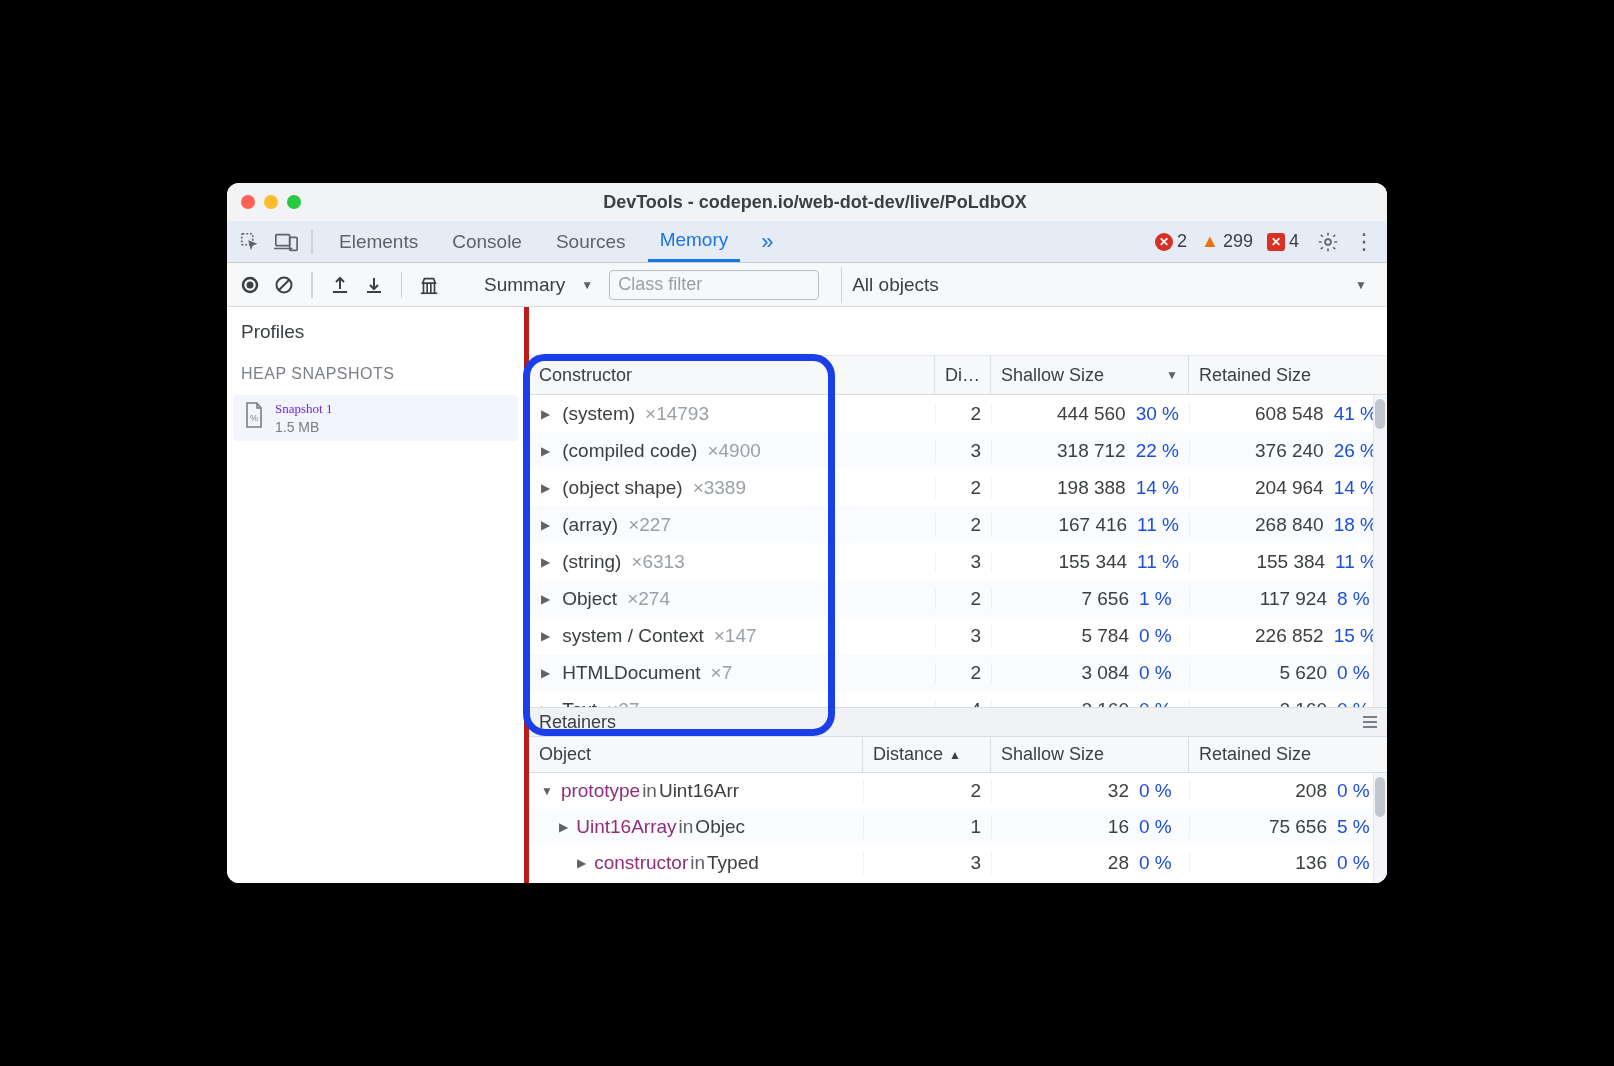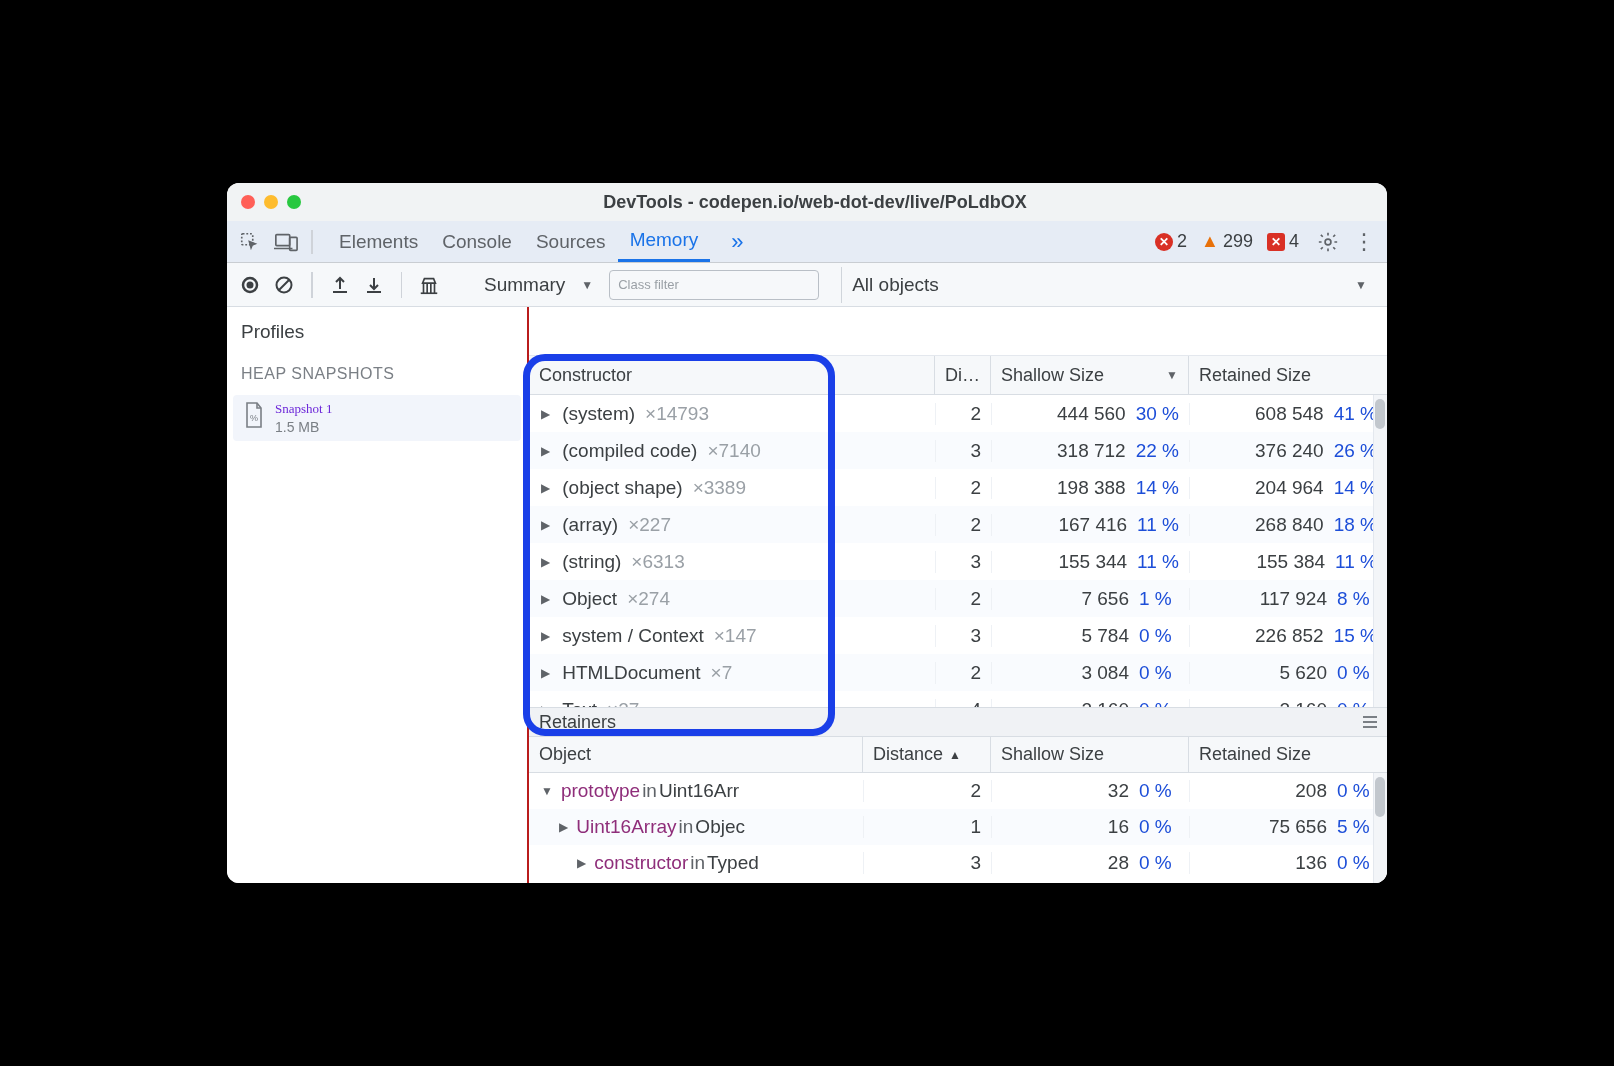--- a/index.html
+++ b/index.html
@@ -49,21 +49,21 @@
     display: flex;
     align-items: center;
     padding: 0 8px;
     gap: 6px;
     flex: 0 0 auto;
     font-size: 19px;
     color: #5f6368;
   }
   .icon-btn { width: 30px; height: 30px; display:flex; align-items:center; justify-content:center; border-radius:4px; }
   .sep { width: 2px; height: 24px; background: #cfd3d9; margin: 0 4px; }
-  .tabbar .tabs { display: flex; align-items: stretch; height: 100%; gap: 0; margin-left: 4px; }
+  .tabbar .tabs { display: flex; align-items: stretch; height: 100%; gap: 10px; margin-left: 4px; }
   .tab { display: flex; align-items: center; padding: 0 12px; color: #5f6368; font-size: 19px; }
   .tab.active { color: #1a73e8; border-bottom: 3px solid #1a73e8; font-weight: 500; }
   .spacer { flex: 1; }
   .counter { display: flex; align-items: center; gap: 4px; margin-right: 8px; font-size: 18px; font-weight: 500; color: #3c4043; }
   .circ { display: inline-flex; width: 18px; height: 18px; border-radius: 50%; align-items: center; justify-content: center; font-size: 12px; font-weight: 700; color: #fff; }
   .circ.err { background: #d93025; }
   .circ.warn { background: transparent; font-size: 18px; color: #e8710a; font-weight: 700; }
   .square { display: inline-flex; width: 18px; height: 18px; border-radius: 3px; align-items: center; justify-content: center; font-size: 12px; font-weight: 700; color: #fff; background: #d93025; }
   .toolbar2 {
     height: 44px;
@@ -76,30 +76,30 @@
     flex: 0 0 auto;
     font-size: 18px;
     color: #3c4043;
   }
   .small-icon { width: 26px; height: 26px; display:flex; align-items:center; justify-content:center; }
   .vsep { width: 1.5px; height: 26px; background: #cfd3d9; margin: 0 6px; }
   .dropdown { display:flex; align-items:center; gap:16px; padding: 3px 8px; font-size: 19px; color: #3c4043; }
   .chev { font-size: 12px; color: #5f6368; }
   .class-filter {
     width: 210px; height: 30px; border: 1px solid #b9bfc6; border-radius: 4px;
-    padding: 0 8px; font-size: 13px; color: #9aa0a6; display:flex; align-items:center;
+    padding: 0 8px; font-size: 18px; color: #9aa0a6; display:flex; align-items:center;
   }
   .all-objects {
     margin-left: 14px; flex: 1; height: 36px; border-left: 1px solid #d0d5db;
     display:flex; align-items:center; justify-content:space-between; padding: 0 10px;
     font-size: 19px; color: #3c4043;
   }
   .body { flex: 1; display: flex; min-height: 0; background:#fff; }
   .sidebar {
-    width: 302px; border-right: 2px solid #b91c1c; display:flex; flex-direction:column;
+    width: 302px; border-right: 5px solid #b91c1c; display:flex; flex-direction:column;
   }
   .profiles-hdr { padding: 14px 14px 10px; font-size: 19px; color: #3c4043; }
   .heap-hdr { padding: 12px 14px 8px; font-size: 16px; font-weight: 500; letter-spacing: .5px; color: #7a7f85; }
   .snap-item {
     margin: 4px 6px; padding: 6px 10px; border-radius: 4px; display:flex; gap:10px;
     align-items:flex-start; background:#f2f5fb;
   }
   .snap-name { font-size: 13px; color: #6d28d9; font-family: Liberation Serif, serif; }
   .snap-size { font-size: 14px; color: #7a7f85; margin-top: 2px; }
   .main { flex: 1; display:flex; flex-direction:column; min-width:0; }
@@ -311,21 +311,21 @@
               </div>
               <div class="cell cell-ret">
                 <span>608 548</span>
                 <span class="pct">41 %</span>
               </div>
             </div>
             <div class="row">
               <div class="cell cell-ctor">
                 <span class="tri">▶</span>
                 <span>(compiled code)</span>
-                <span class="mult">×7140</span>
+                <span class="mult">×4900</span>
               </div>
               <div class="cell cell-dist">3</div>
               <div class="cell cell-shal">
                 <span>318 712</span>
                 <span class="pct">22 %</span>
               </div>
               <div class="cell cell-ret">
                 <span>376 240</span>
                 <span class="pct">26 %</span>
               </div>

